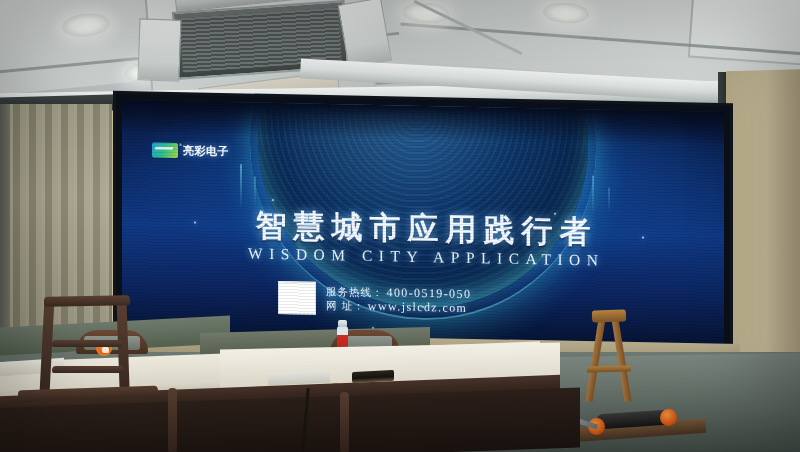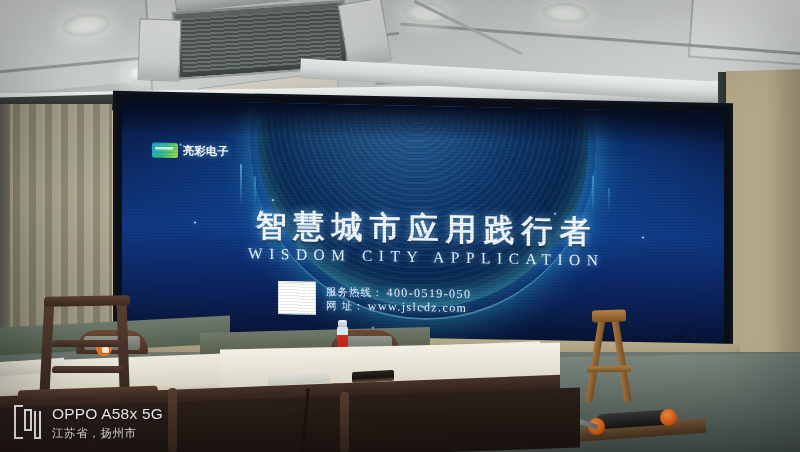--- a/index.html
+++ b/index.html
@@ -554,26 +554,15 @@
   <div class="chair" style="left:44px;top:296px;width:86px;height:10px;transform:rotate(-1deg);"></div>
   <div class="chair" style="left:52px;top:340px;width:70px;height:7px;"></div>
   <div class="chair" style="left:52px;top:366px;width:72px;height:7px;"></div>
   <div class="chair" style="left:18px;top:388px;width:140px;height:12px;transform:rotate(-2deg);"></div>
 
   <div class="chair" style="left:168px;top:388px;width:9px;height:64px;"></div>
   <div class="chair" style="left:340px;top:392px;width:9px;height:60px;"></div>
 
   <div style="position:absolute;left:304px;top:388px;width:3px;height:64px;background:#1a1712;transform:rotate(5deg);"></div>
 
-  <div class="watermark">
-    <div class="wm-logo">
-      <span class="bar-l"></span>
-      <span class="bar-m"></span>
-      <span class="bar-r"></span>
-    </div>
-    <div class="wm-text">
-      <div class="wm-model">OPPO A58x 5G</div>
-      <div class="wm-loc">江苏省，扬州市</div>
-    </div>
-  </div>
 
   <div class="vignette"></div>
 </div>
 
 </body></html>

